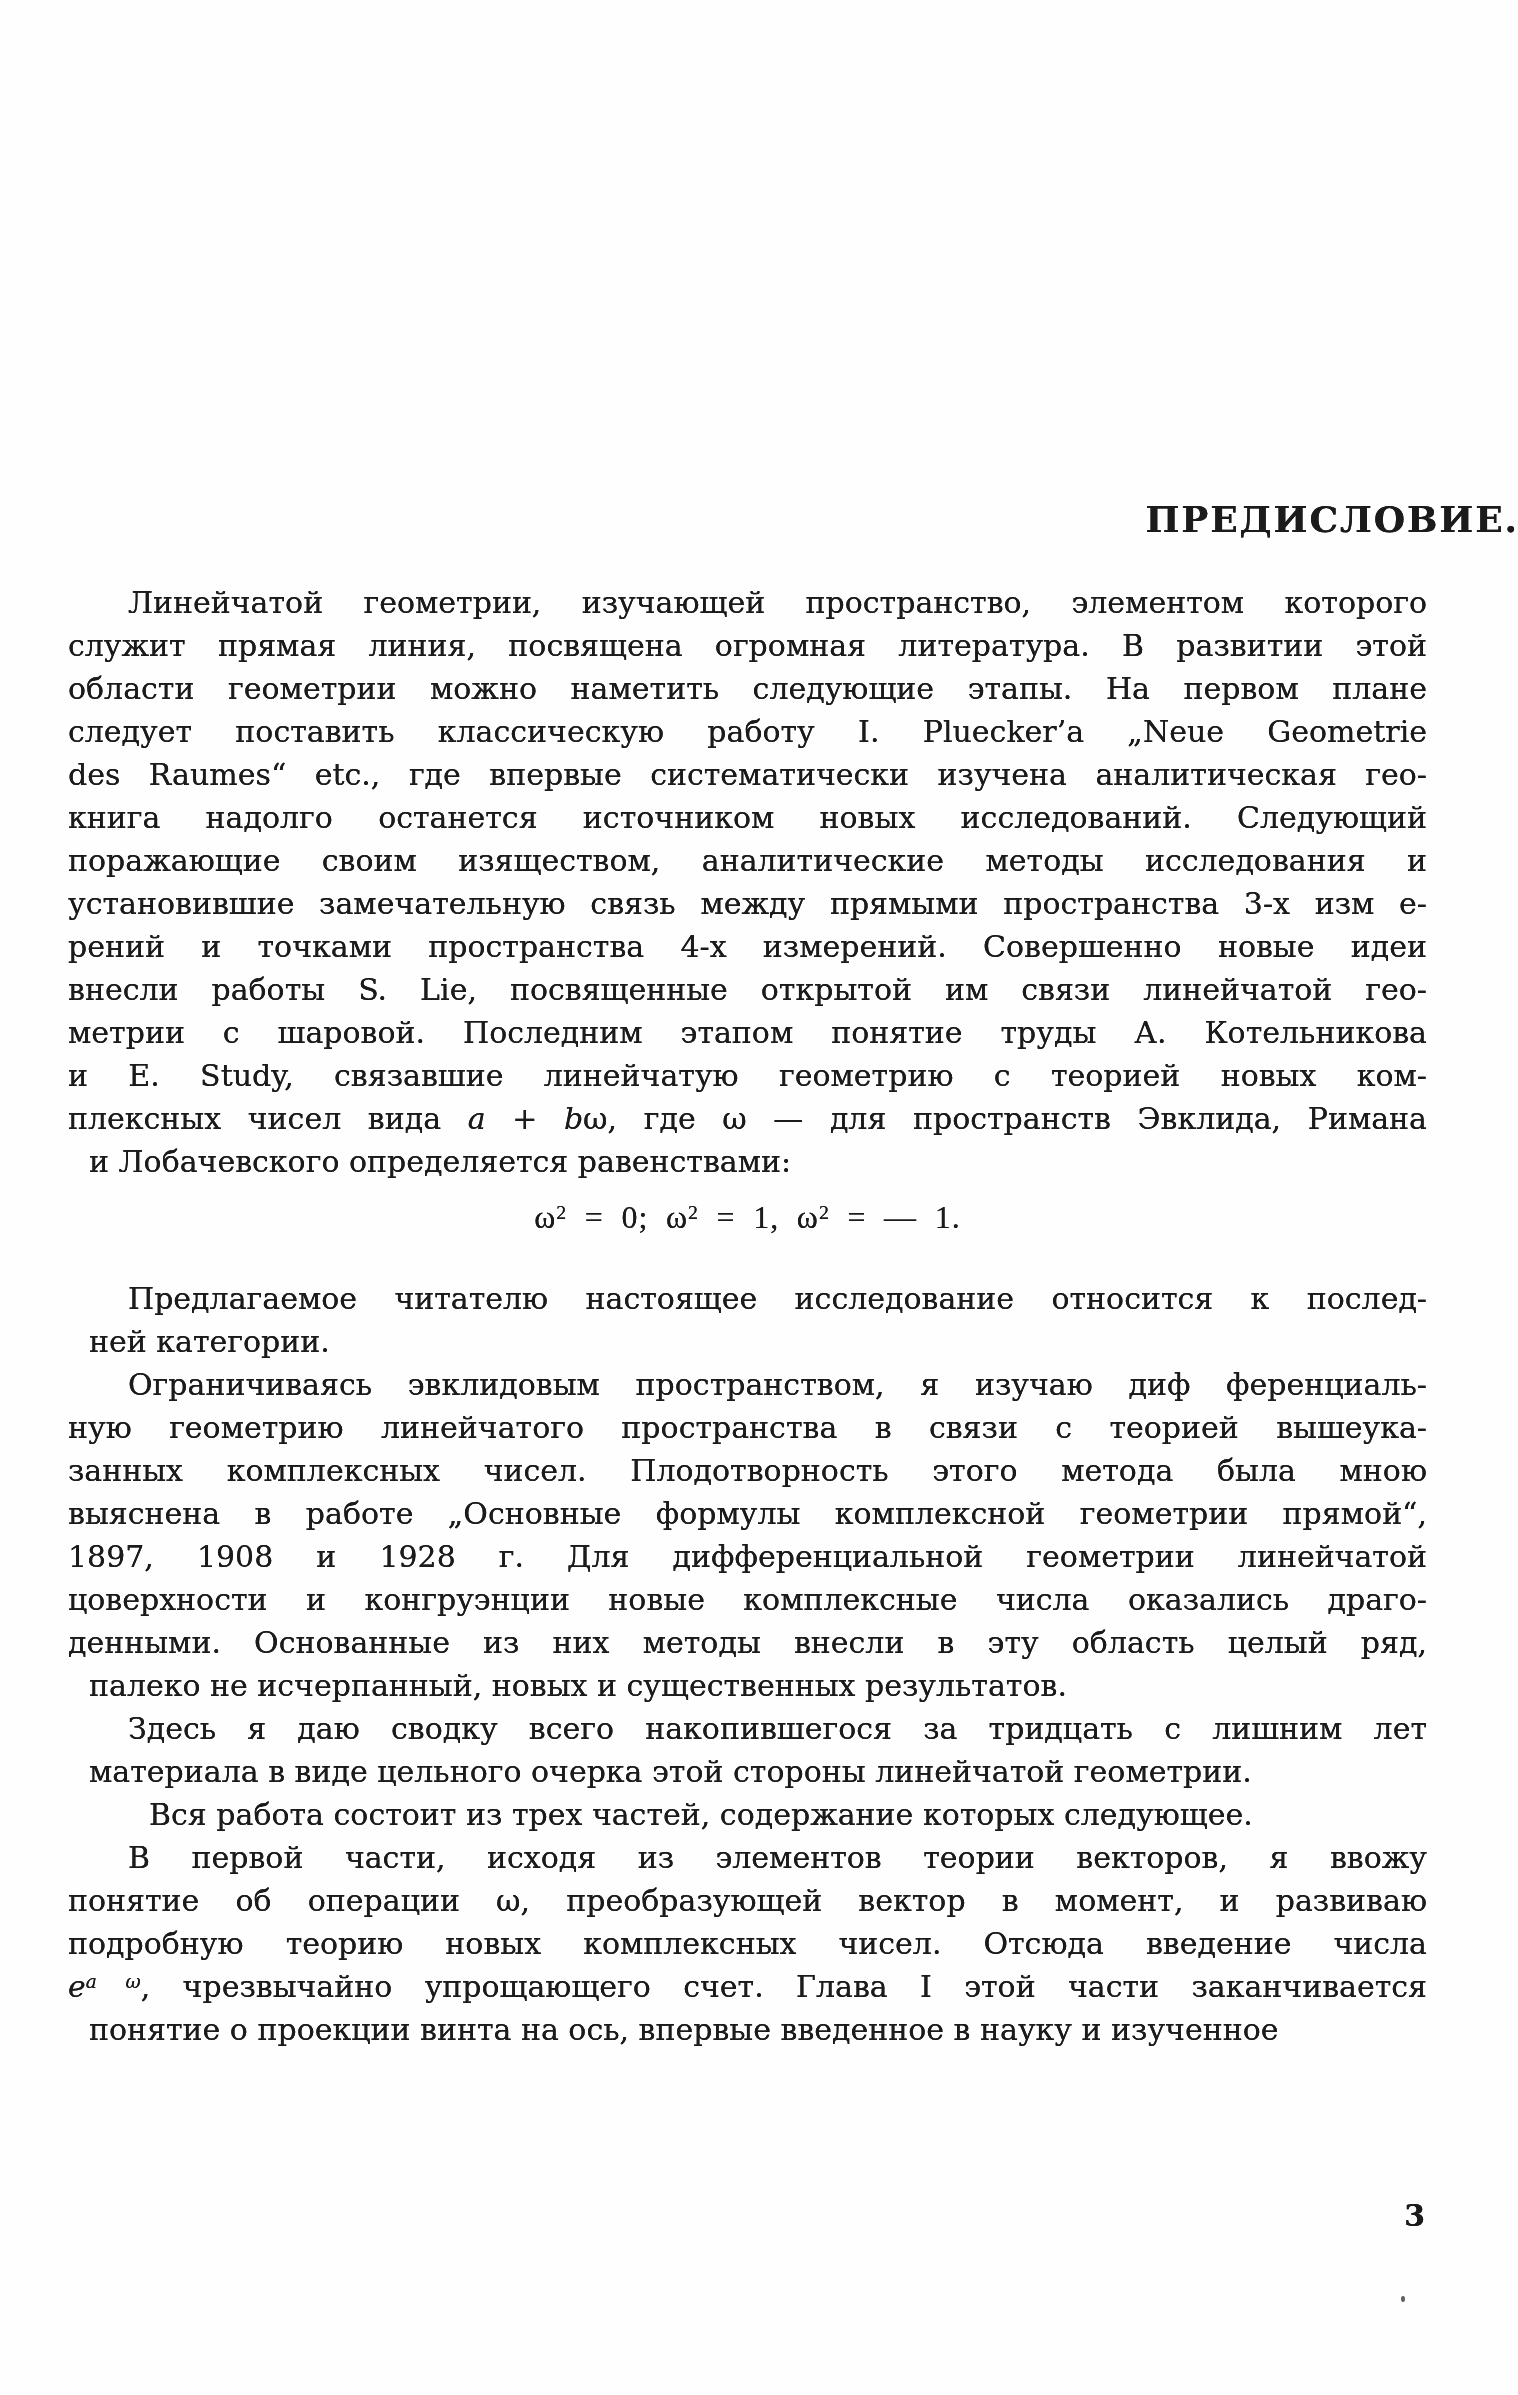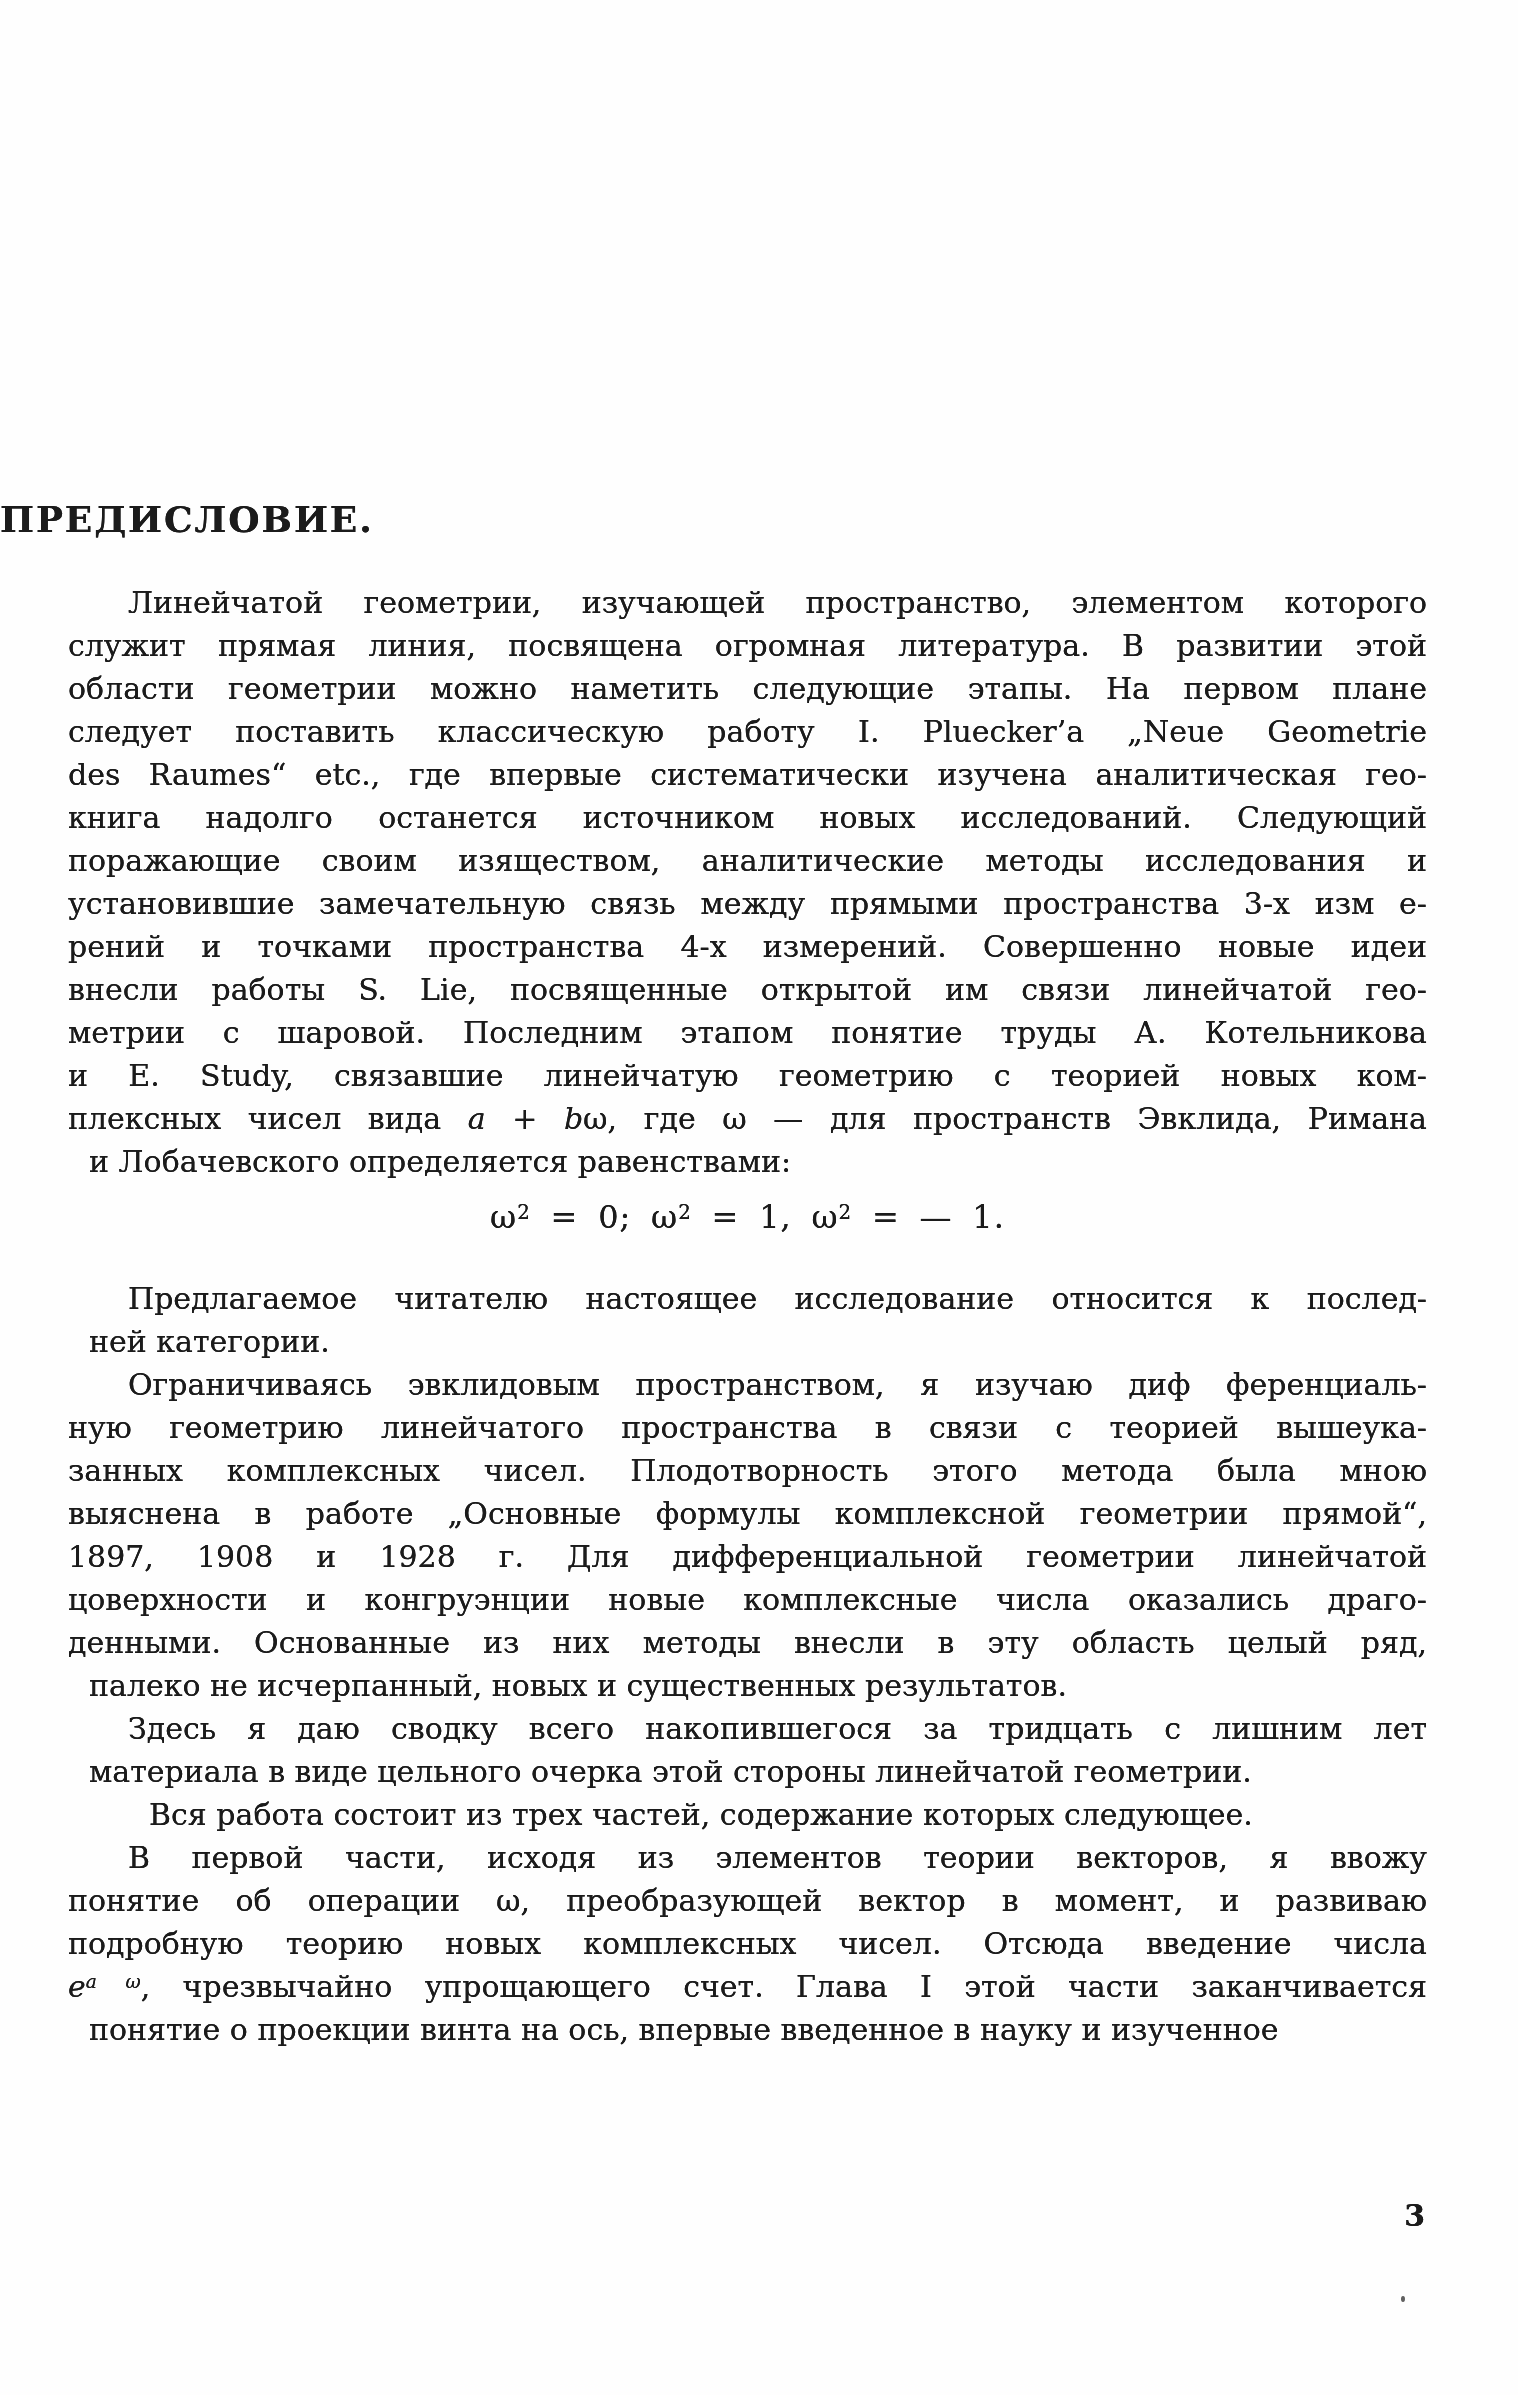--- a/index.html
+++ b/index.html
@@ -10,21 +10,21 @@
     background: #fefefe;
     color: #1b1b1b;
     font-family: "DejaVu Serif", "Liberation Serif", serif;
     overflow: hidden;
   }
   .title {
     position: absolute;
     top: 498px;
     left: 0;
     width: 100%;
-    text-align: left;
+    text-align: right;
     font-size: 36px;
     font-weight: bold;
     letter-spacing: 1.9px;
     text-shadow: 0 0 0.5px currentColor;
   }
   .body-block {
     position: absolute;
     top: 581px;
     left: 68px;
     width: 1359px;
@@ -46,20 +46,21 @@
     vertical-align: 8.6px;
   }
   .formula {
     text-align: center;
     font-size: 32px;
     line-height: 43px;
     margin: 13.4px 0 38px 0;
     word-spacing: 8.6px;
     letter-spacing: 1px;
     white-space: normal;
+    font-family: Liberation Serif, serif;
   }
   .page-number {
     position: absolute;
     top: 2198px;
     right: 94px;
     font-size: 30px;
     font-weight: bold;
     text-shadow: 0 0 0.4px currentColor;
   }
   .speck {

